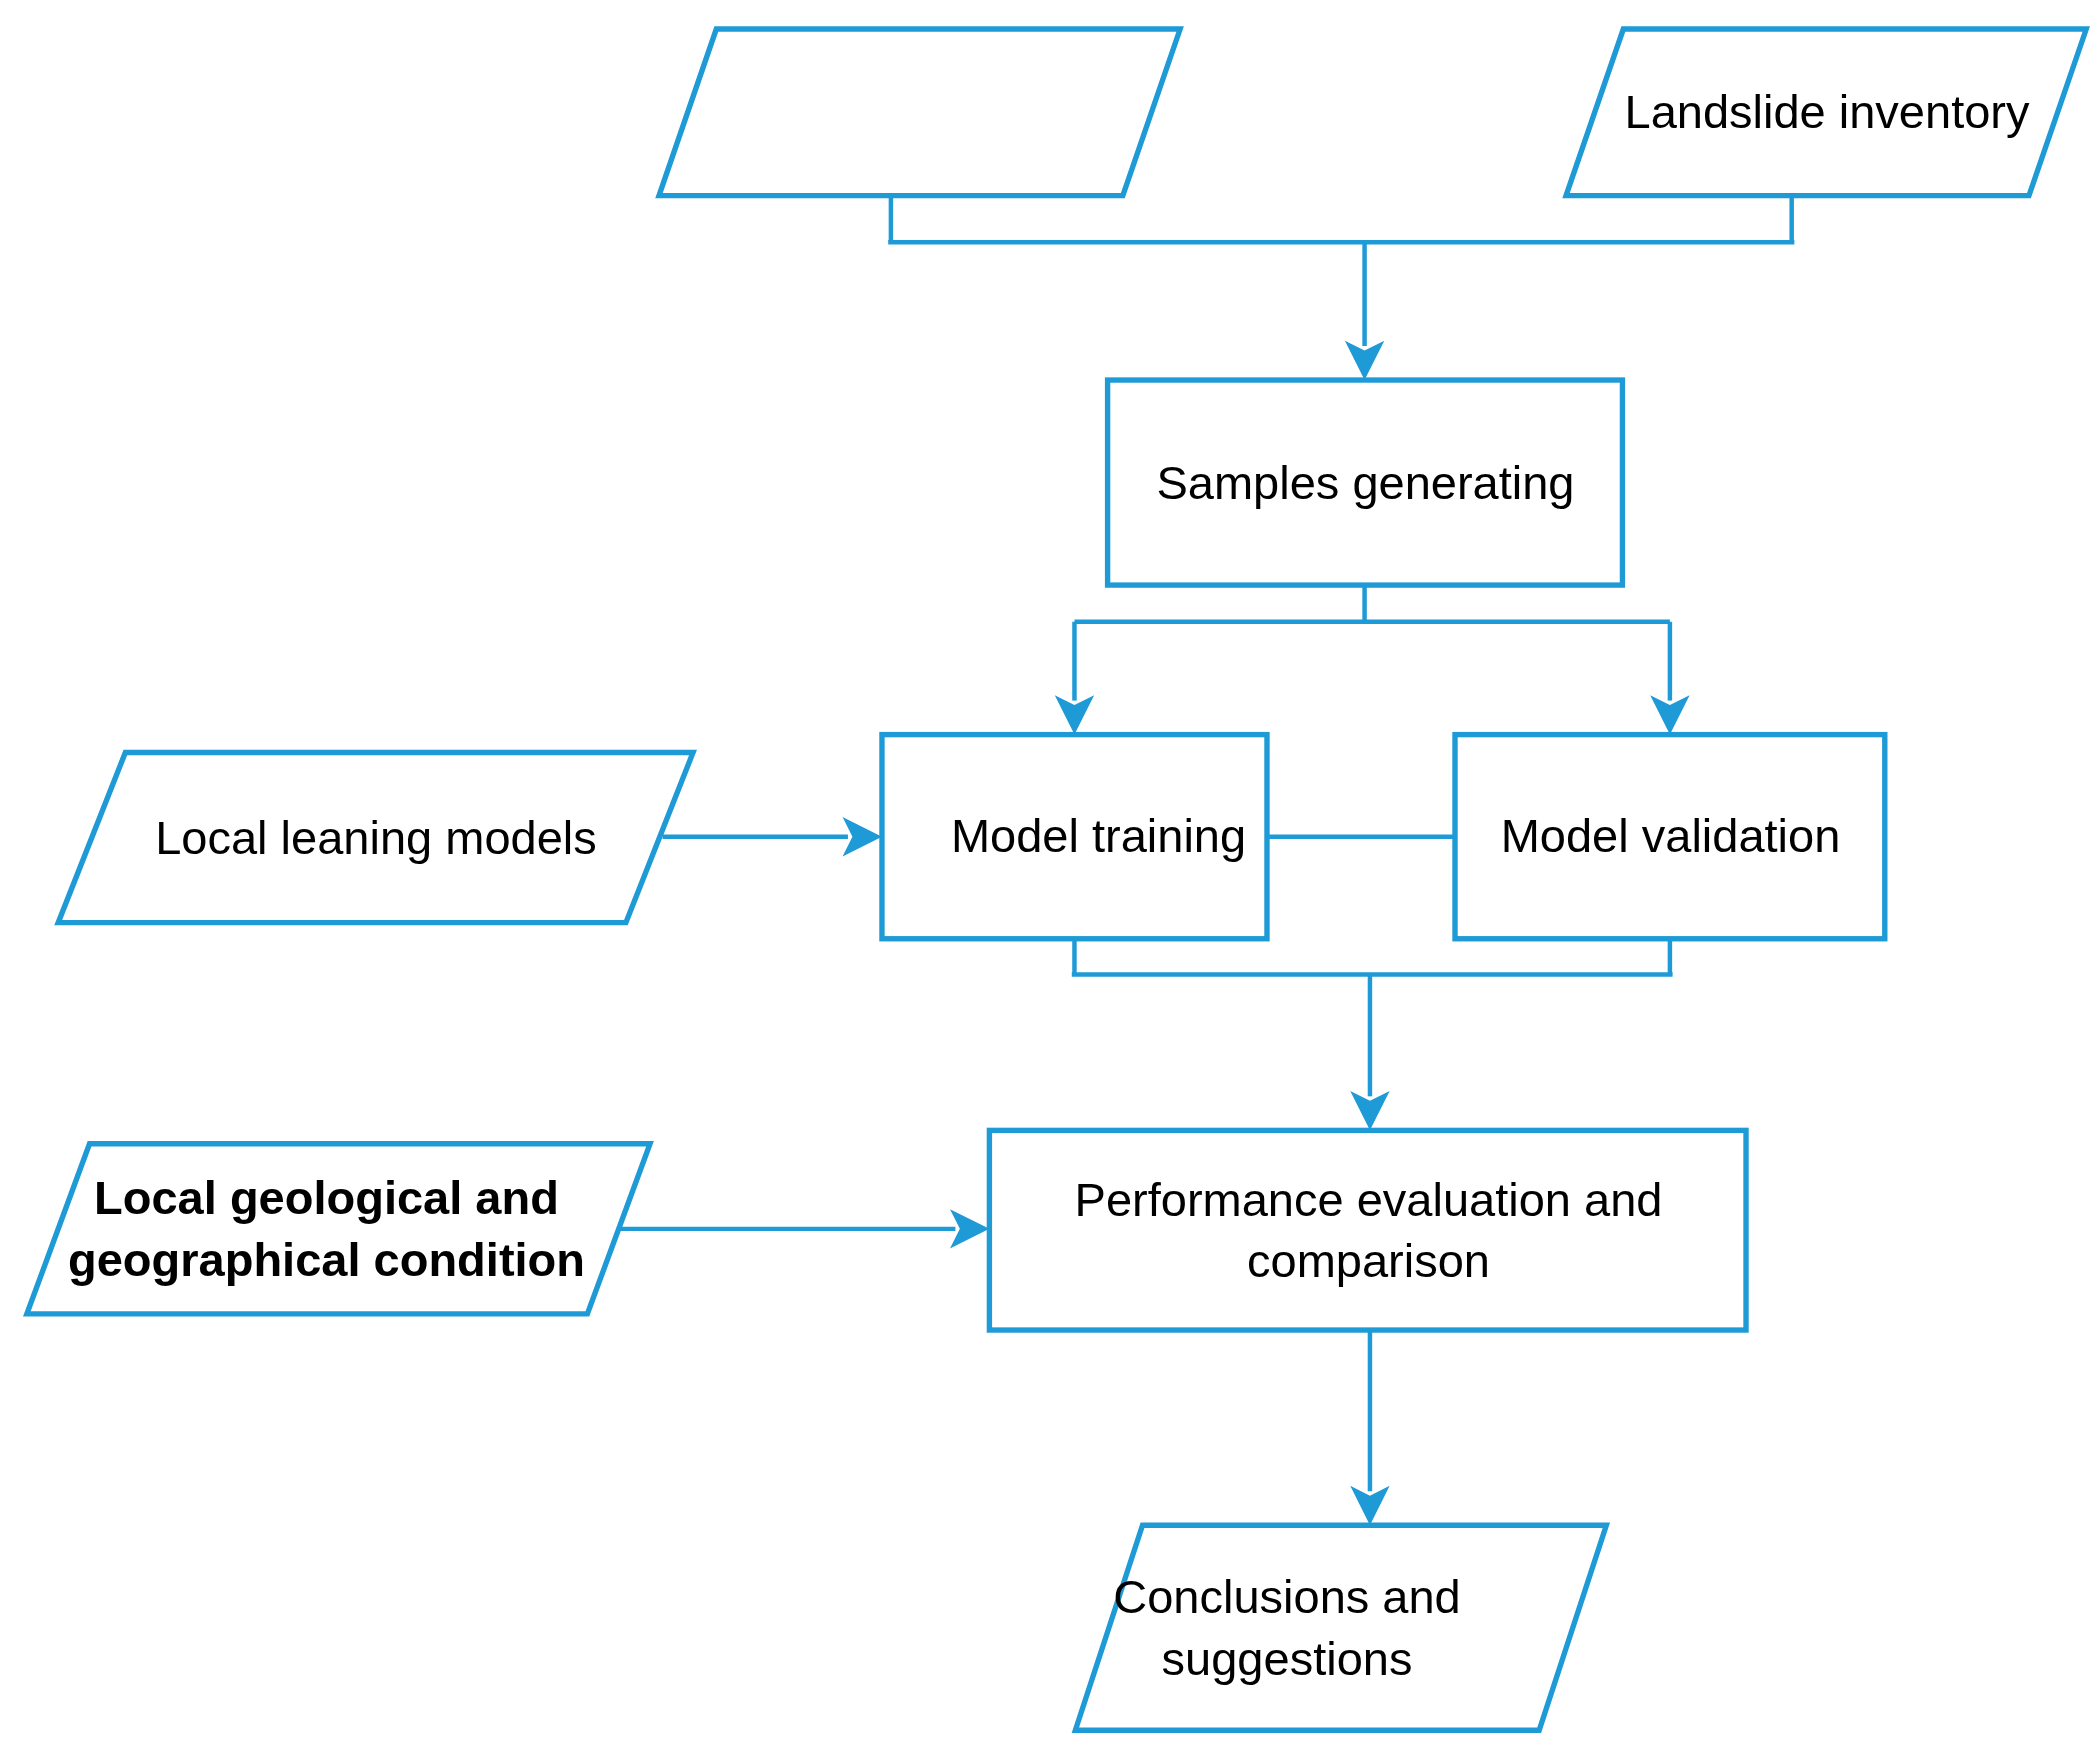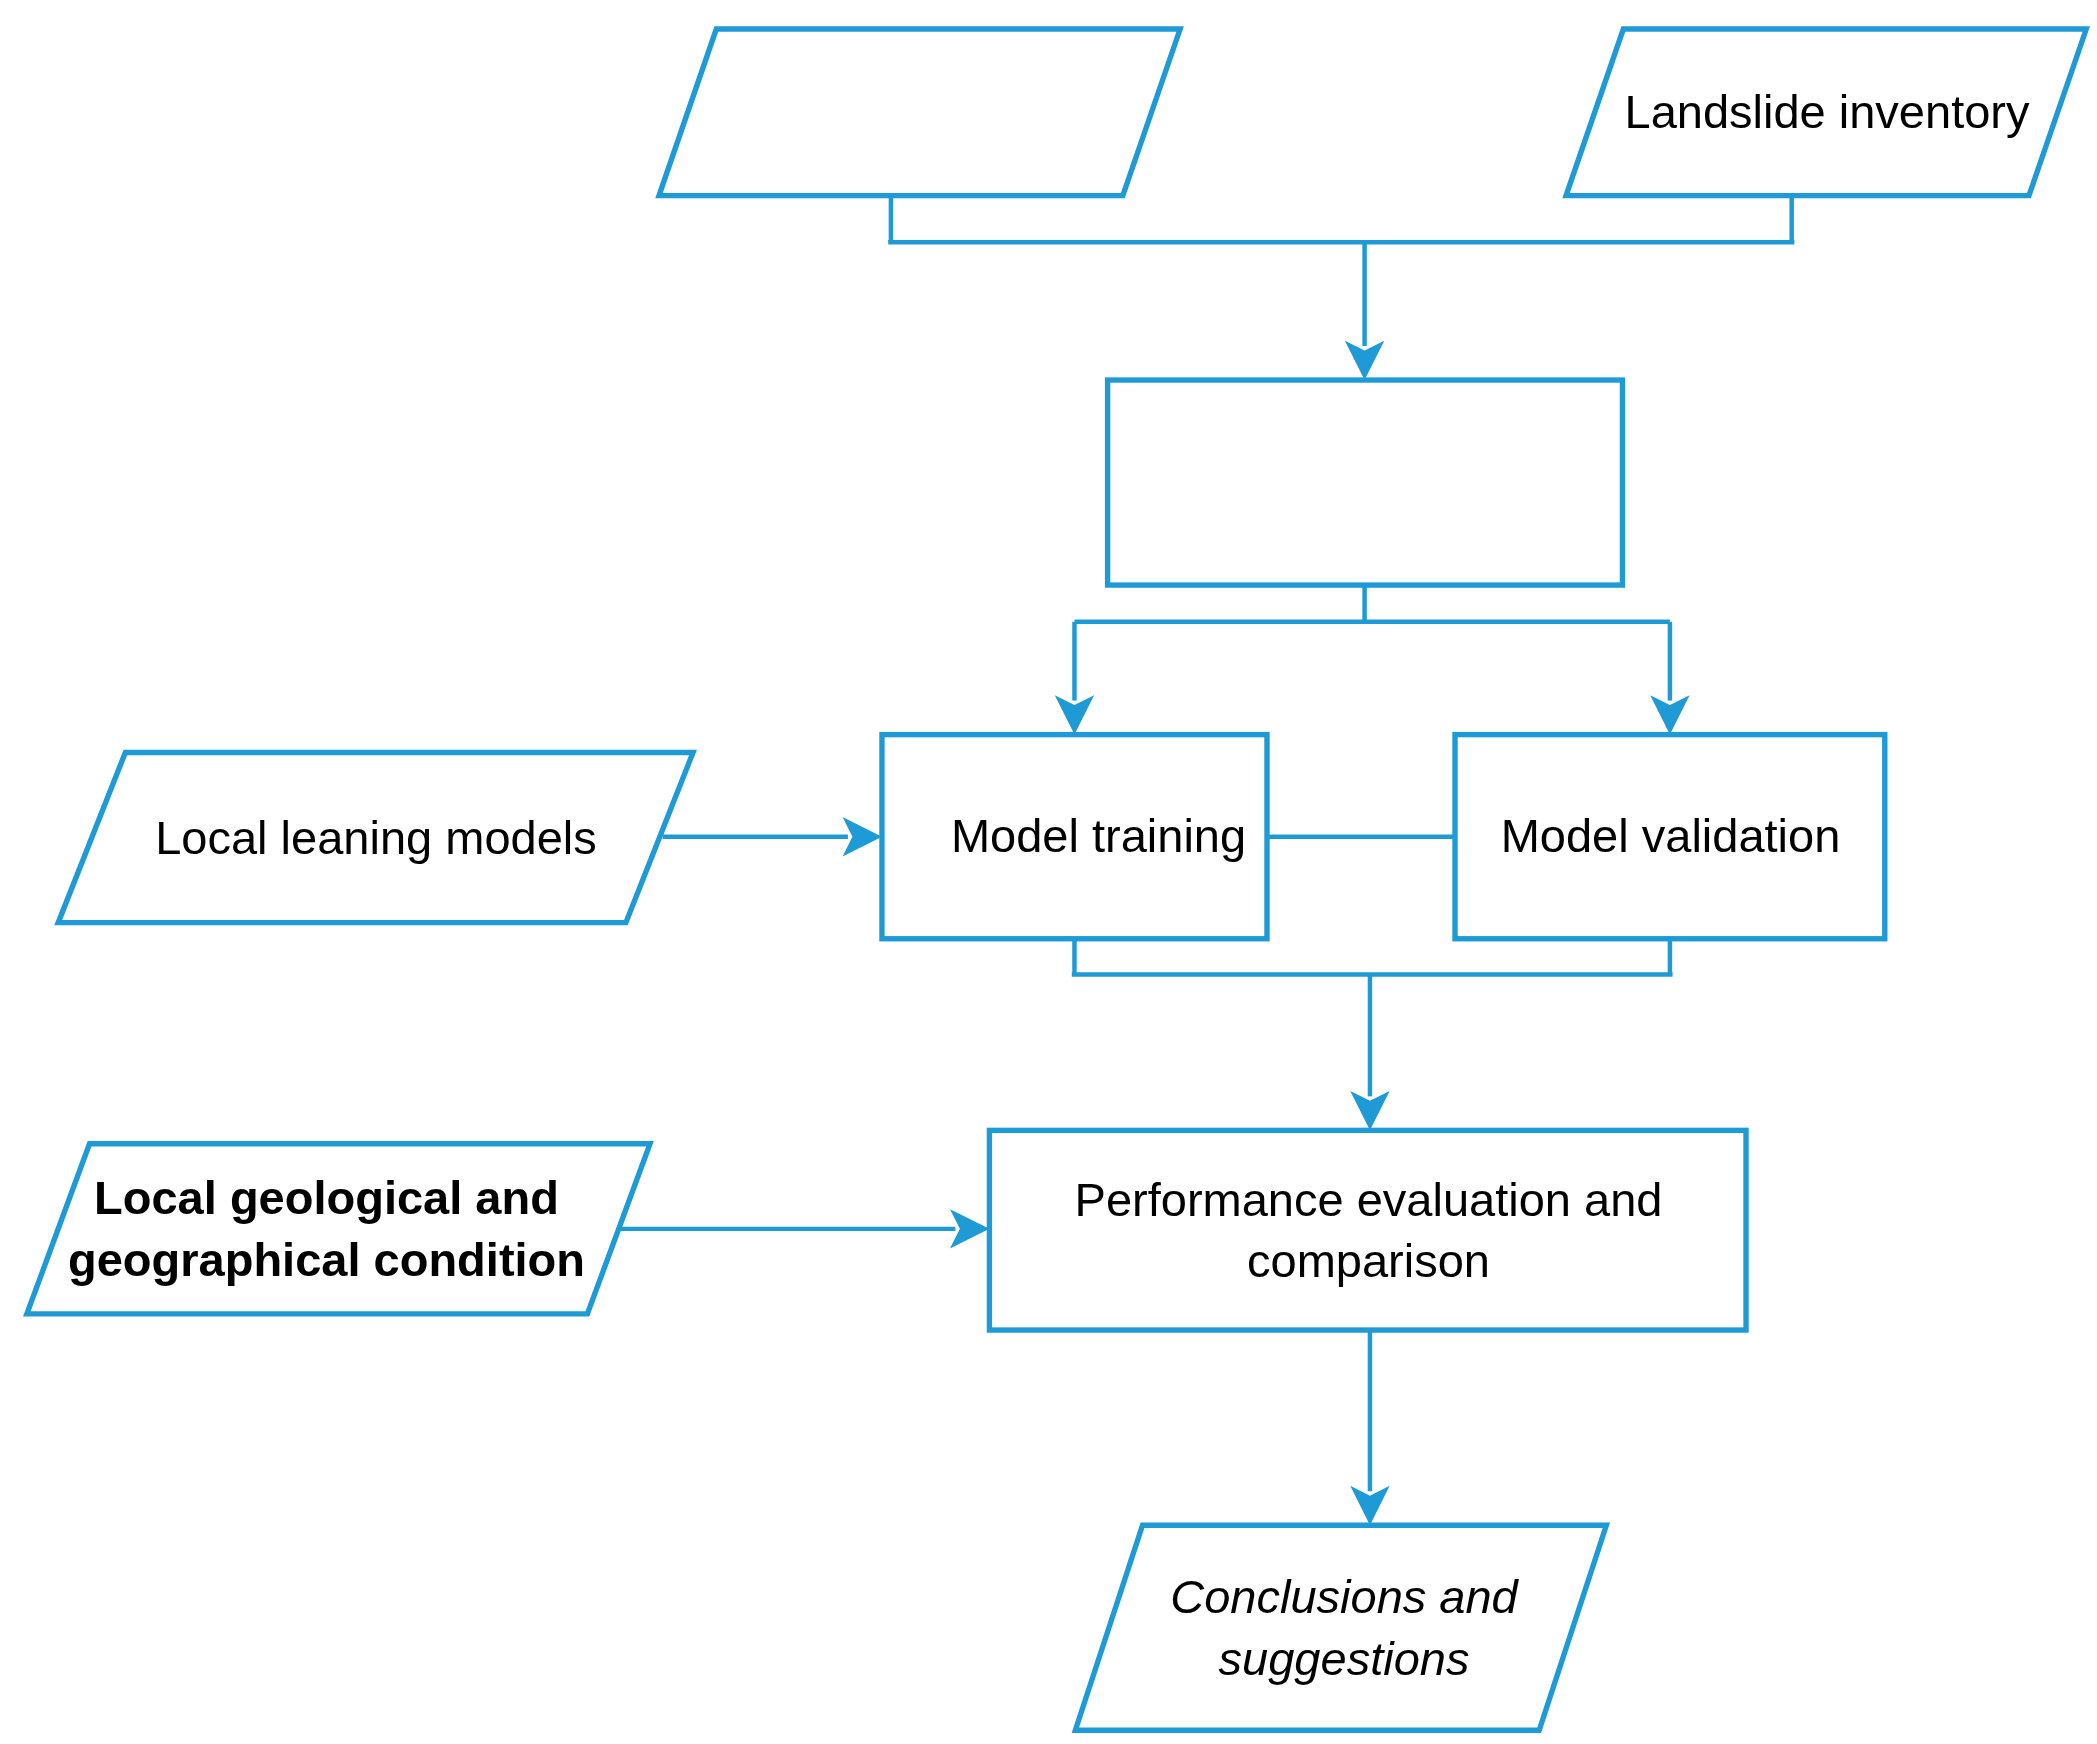--- a/index.html
+++ b/index.html
@@ -105,27 +105,28 @@
     <rect class="shape" x="985" y="820" width="430" height="228"></rect>
     <rect class="shape" x="1625" y="820" width="480" height="228"></rect>
     <polygon class="shape" points="100,1277 726,1277 656,1467 30,1467"></polygon>
     <rect class="shape" x="1105" y="1262" width="845" height="223"></rect>
     <polygon class="shape" points="1276,1703 1794,1703 1719,1932 1201,1932"></polygon>
   </svg>
 
 
   <div class="node-label" style="left:1594px; top:36px; width:466px; height:152px;">Landslide inventory</div>
 
+  <div class="node-label" style="left:1108px; top:380px; width:515px; height:205px;">Samples generating</div>
 
   <div class="node-label" style="left:103px; top:757px; width:546px; height:161px;">Local leaning models</div>
 
   <div class="node-label" style="left:906px; top:734px; width:385px; height:204px;">Model training</div>
 
   <div class="node-label" style="left:1460px; top:734px; width:421px; height:204px;">Model validation</div>
 
   <div class="node-label" style="left:40px; top:1148px; width:573px; height:161px;font-weight:bold;">Local geological and geographical condition</div>
 
   <div class="node-label" style="left:990px; top:1130px; width:757px; height:200px;">Performance evaluation and comparison</div>
 
-  <div class="node-label" style="left:1111px; top:1531px; width:466px; height:193px;font-style:italic;">Conclusions and suggestions</div>
+  <div class="node-label" style="left:1054px; top:1531px; width:466px; height:193px;">Conclusions and suggestions</div>
 
 </div>
 
 
 </body></html>

